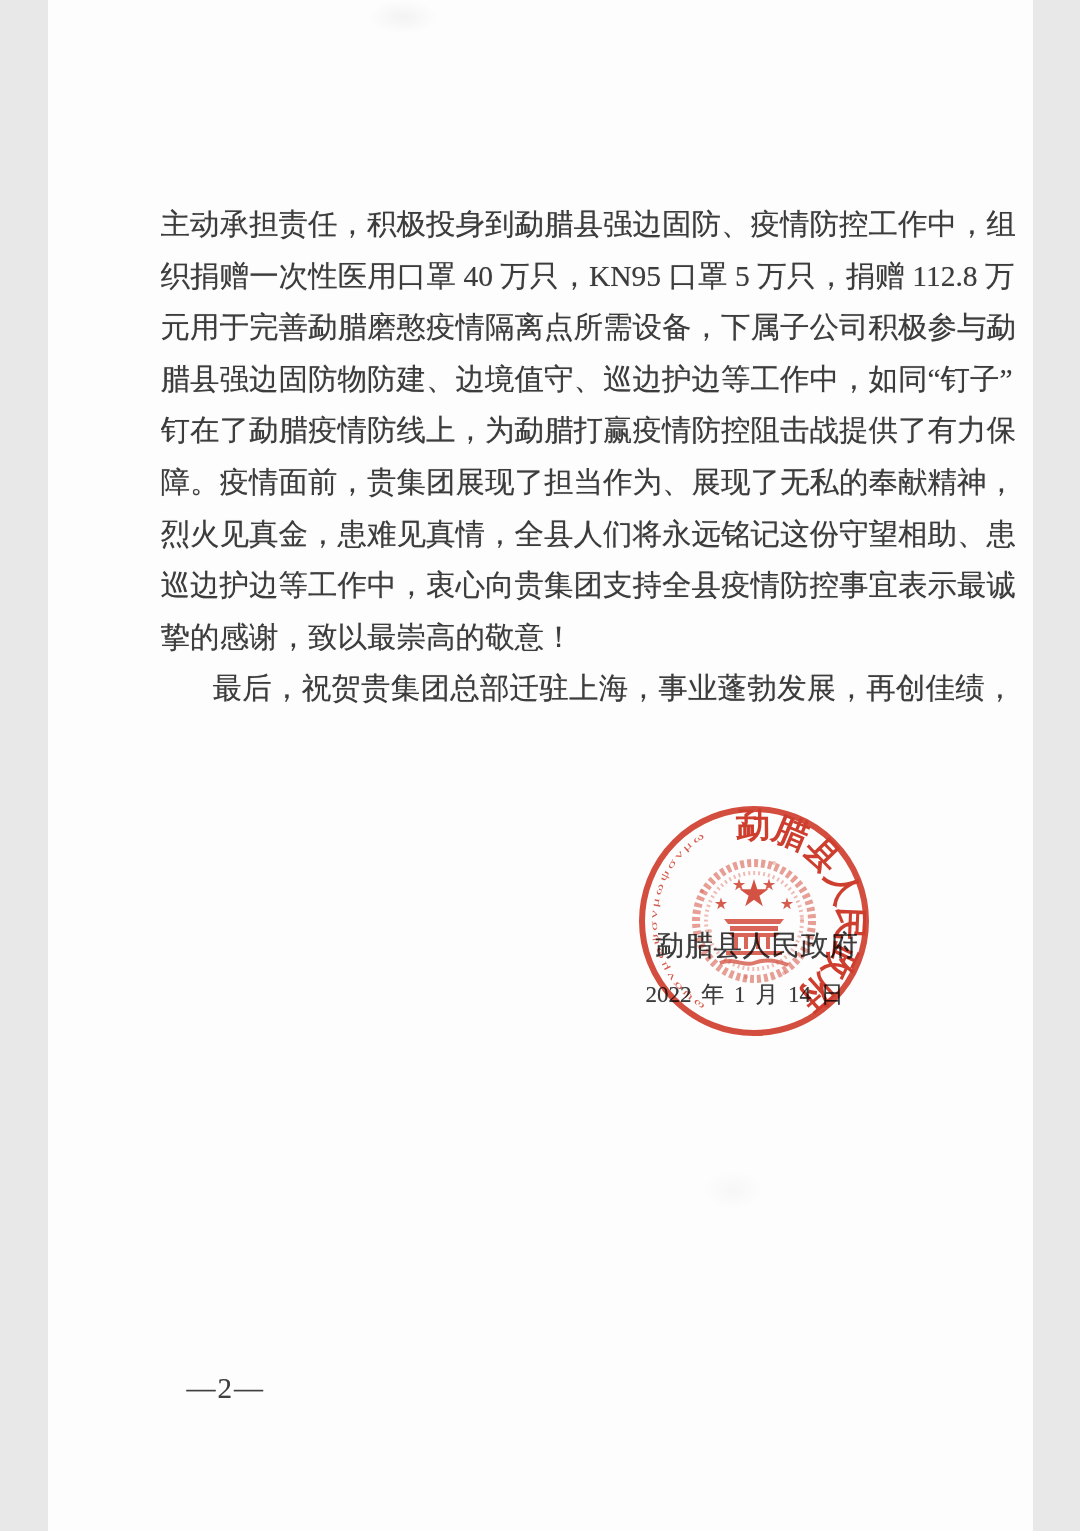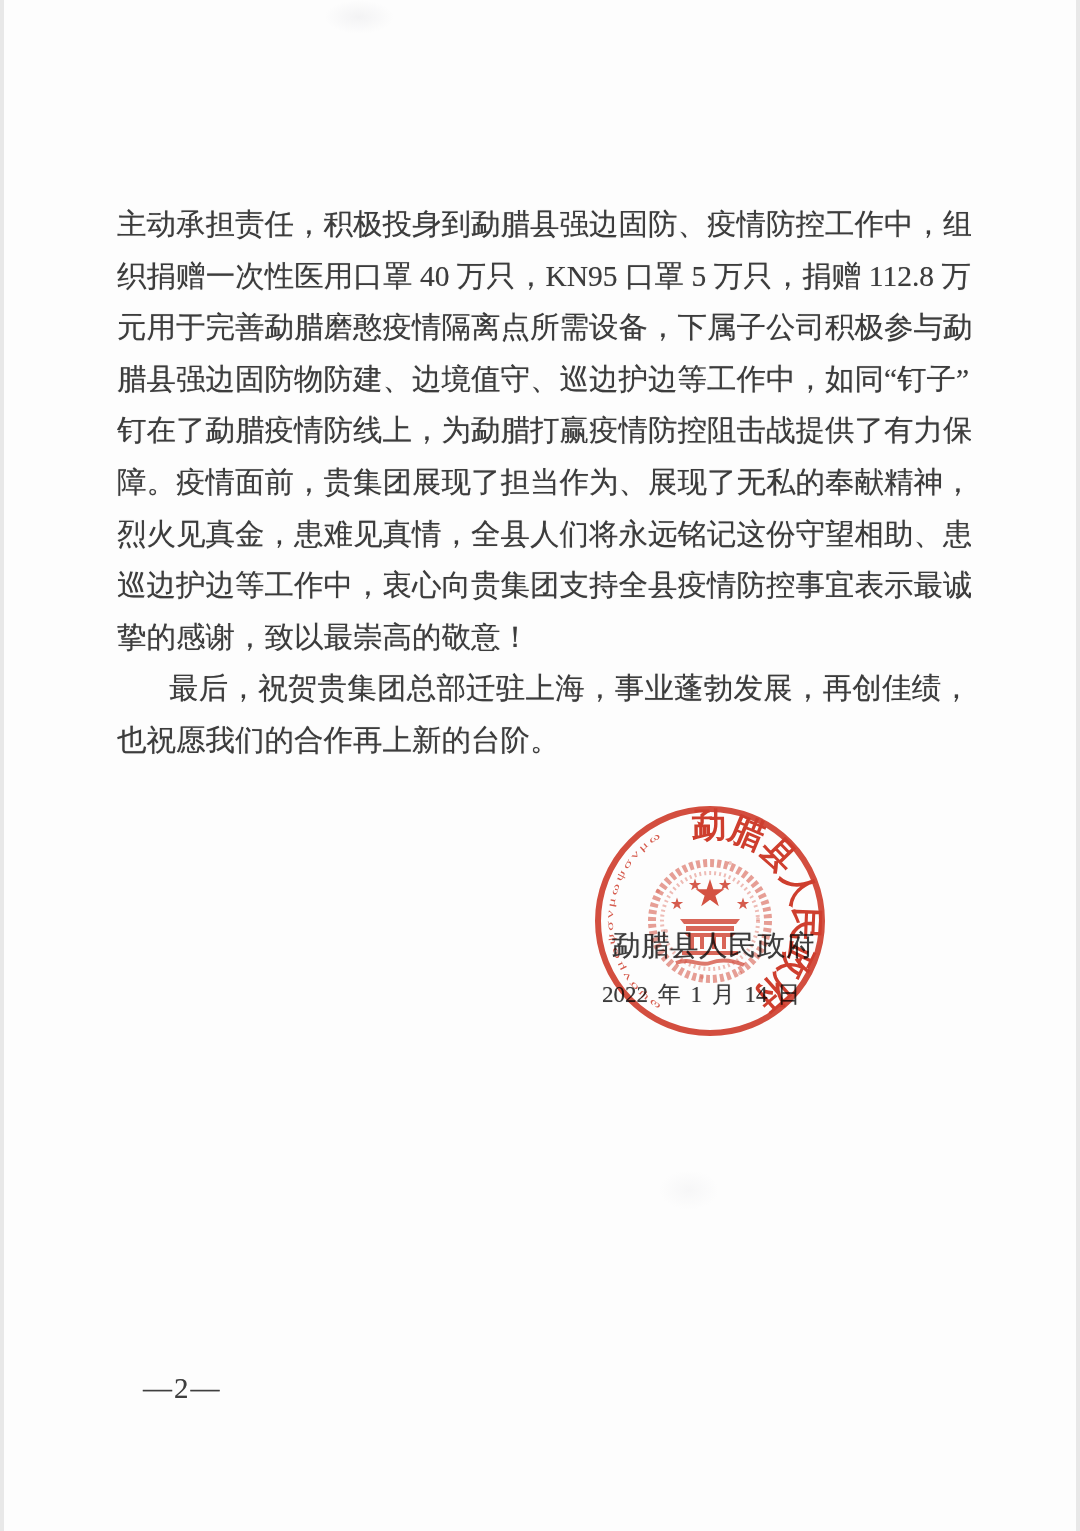--- a/index.html
+++ b/index.html
@@ -1,20 +1,20 @@
 <!DOCTYPE html>
 <html><head>
 <meta charset="utf-8">
 <style>
   html,body { margin:0; padding:0; }
   body { background:#e8e8e8; font-family:"Liberation Serif","DejaVu Serif",serif; }
 
   .page {
     position:relative;
-    width:1072px; height:1531px;
+    width:985px; height:1531px;
     margin:0 auto;
     background:#fdfdfd;
     overflow:hidden;
   }
 
   
   .smudge { position:absolute; border-radius:50%; pointer-events:none; }
   .smudge-a { left:320px; top:0; width:70px; height:34px;
     background:radial-gradient(ellipse at center, rgba(190,190,198,0.16), rgba(190,190,198,0) 70%); }
   .smudge-b { left:655px; top:1170px; width:60px; height:40px;
@@ -79,21 +79,20 @@
     <div class="bline">主动承担责任，积极投身到勐腊县强边固防、疫情防控工作中，组</div>
     <div class="bline">织捐赠一次性医用口罩 40 万只，KN95 口罩 5 万只，捐赠 112.8 万</div>
     <div class="bline">元用于完善勐腊磨憨疫情隔离点所需设备，下属子公司积极参与勐</div>
     <div class="bline">腊县强边固防物防建、边境值守、巡边护边等工作中，如同“钉子”，</div>
     <div class="bline">钉在了勐腊疫情防线上，为勐腊打赢疫情防控阻击战提供了有力保</div>
     <div class="bline">障。疫情面前，贵集团展现了担当作为、展现了无私的奉献精神，</div>
     <div class="bline">烈火见真金，患难见真情，全县人们将永远铭记这份守望相助、患</div>
     <div class="bline">巡边护边等工作中，衷心向贵集团支持全县疫情防控事宜表示最诚</div>
     <div class="bline pend">挚的感谢，致以最崇高的敬意！</div>
     <div class="bline indent">最后，祝贺贵集团总部迁驻上海，事业蓬勃发展，再创佳绩，</div>
-    <div class="bline pend">也祝愿我们的合作再上新的台阶。</div>
   </div>
 
   <svg class="seal" viewBox="-118 -118 236 236" xmlns="http://www.w3.org/2000/svg">
     <defs>
       <path id="arcCJK" d="M -17.5 -82.2 A 84 84 0 0 1 39.4 74.2" fill="none"></path>
       <path id="arcDai" d="M -48.5 84 A 97 97 0 0 1 -30 -92.3" fill="none"></path>
       <path id="starUnit" d="M0,-1 L0.588,0.809 L-0.951,-0.309 L0.951,-0.309 L-0.588,0.809 Z"></path>
     </defs>
 
     <g fill="#cd3726" stroke="none">

